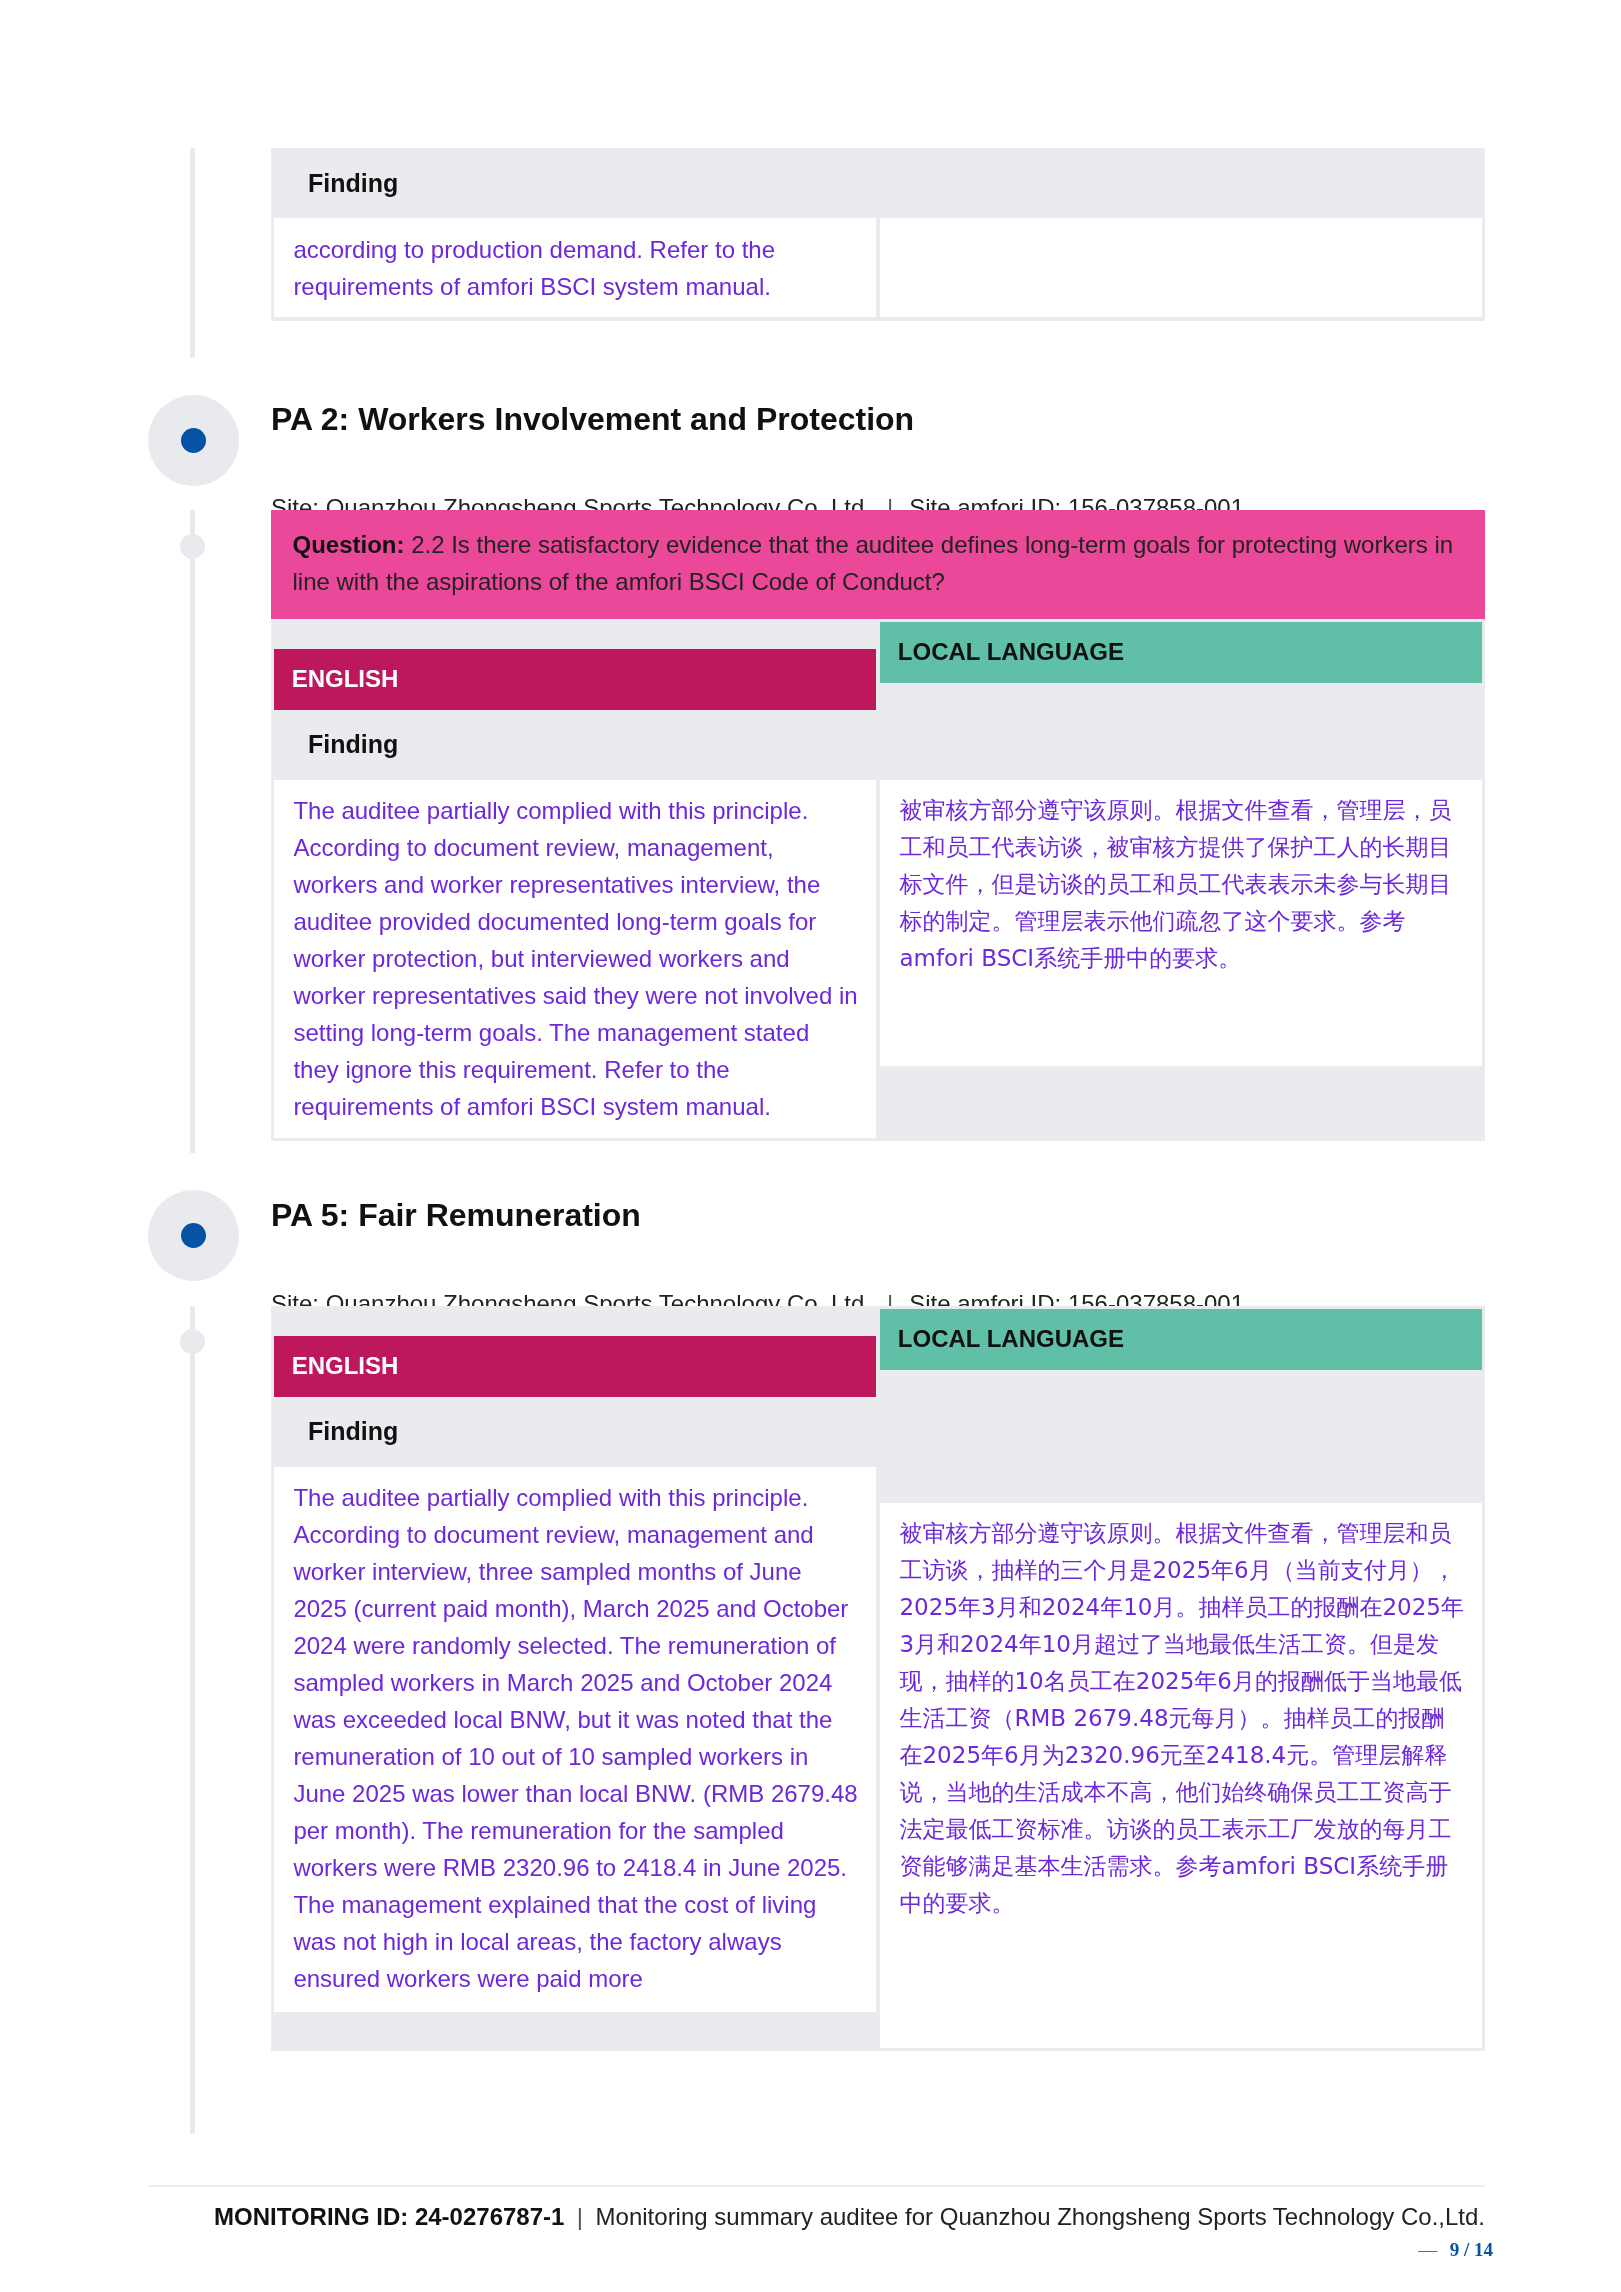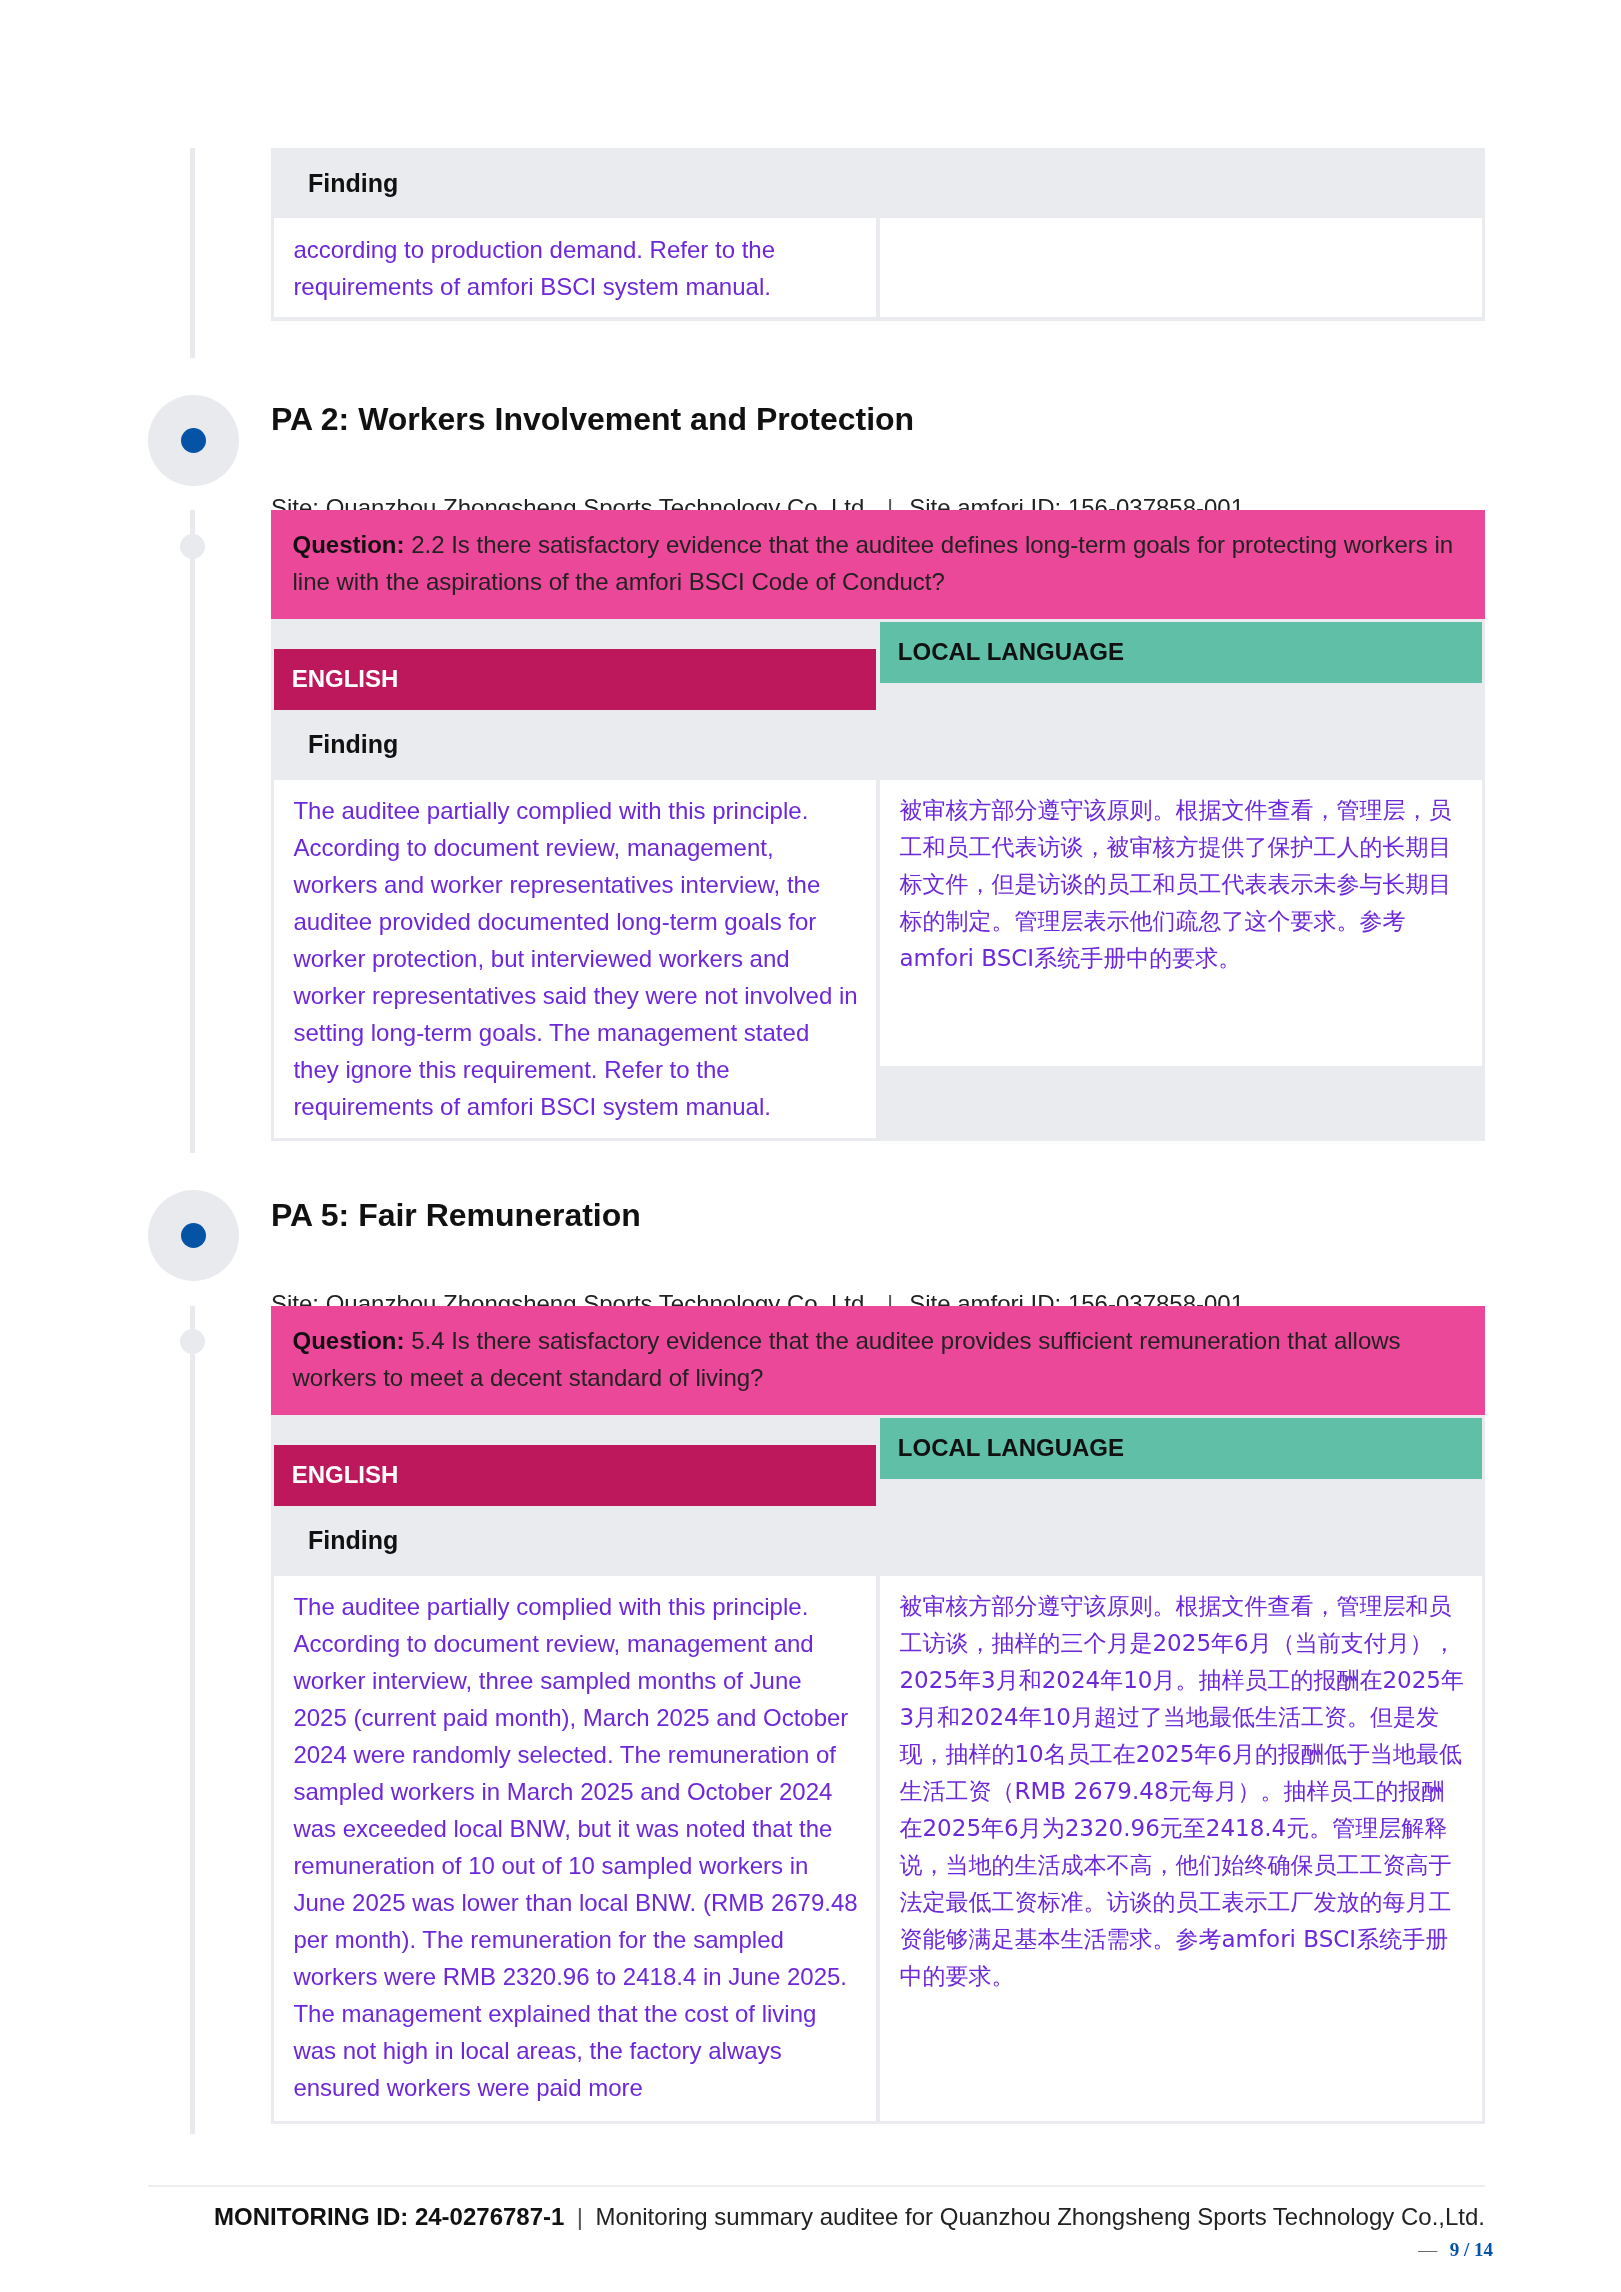--- a/index.html
+++ b/index.html
@@ -78,32 +78,28 @@
     <div class="cell" style="height:358px;">The auditee partially complied with this principle. According to document review, management, workers and worker representatives interview, the auditee provided documented long-term goals for worker protection, but interviewed workers and worker representatives said they were not involved in setting long-term goals. The management stated they ignore this requirement. Refer to the requirements of amfori BSCI system manual.</div>
     <div class="cell zh" style="height:286px;">被审核方部分遵守该原则。根据文件查看，管理层，员工和员工代表访谈，被审核方提供了保护工人的长期目标文件，但是访谈的员工和员工代表表示未参与长期目标的制定。管理层表示他们疏忽了这个要求。参考amfori BSCI系统手册中的要求。</div>
   </div>
 </div>
 
 <div class="pa-title" style="top:1197px;">PA 5: Fair Remuneration</div>
 <div class="pa-site" style="top:1246px;">
   <span>Site: Quanzhou Zhongsheng Sports Technology Co.,Ltd.</span><span class="sep">|</span><span>Site amfori ID: 156-037858-001</span>
 </div>
 <div class="block" style="top:1306px;">
-  <div class="question" style="height:109px;">
-    <b>Question:</b>
-    <span>5.4 Is there satisfactory evidence that the auditee provides sufficient remuneration that allows workers to meet a decent standard of living?</span>
-  </div>
   <div class="lang-head">
     <div class="lang-en">ENGLISH</div>
     <div class="lang-local">LOCAL LANGUAGE</div>
   </div>
   <div class="finding-head">Finding</div>
   <div class="cells">
     <div class="cell" style="height:545px;">The auditee partially complied with this principle. According to document review, management and worker interview, three sampled months of June 2025 (current paid month), March 2025 and October 2024 were randomly selected. The remuneration of sampled workers in March 2025 and October 2024 was exceeded local BNW, but it was noted that the remuneration of 10 out of 10 sampled workers in June 2025 was lower than local BNW. (RMB 2679.48 per month). The remuneration for the sampled workers were RMB 2320.96 to 2418.4 in June 2025. The management explained that the cost of living was not high in local areas, the factory always ensured workers were paid more</div>
-    <div class="cell zh" style="height:545px;">被审核方部分遵守该原则。根据文件查看，管理层和员工访谈，抽样的三个月是2025年6月（当前支付月），2025年3月和2024年10月。抽样员工的报酬在2025年3月和2024年10月超过了当地最低生活工资。但是发现，抽样的10名员工在2025年6月的报酬低于当地最低生活工资（RMB 2679.48元每月）。抽样员工的报酬在2025年6月为2320.96元至2418.4元。管理层解释说，当地的生活成本不高，他们始终确保员工工资高于法定最低工资标准。访谈的员工表示工厂发放的每月工资能够满足基本生活需求。参考amfori BSCI系统手册中的要求。</div>
+    <div class="cell zh" style="height:545px;margin-top:36px;">被审核方部分遵守该原则。根据文件查看，管理层和员工访谈，抽样的三个月是2025年6月（当前支付月），2025年3月和2024年10月。抽样员工的报酬在2025年3月和2024年10月超过了当地最低生活工资。但是发现，抽样的10名员工在2025年6月的报酬低于当地最低生活工资（RMB 2679.48元每月）。抽样员工的报酬在2025年6月为2320.96元至2418.4元。管理层解释说，当地的生活成本不高，他们始终确保员工工资高于法定最低工资标准。访谈的员工表示工厂发放的每月工资能够满足基本生活需求。参考amfori BSCI系统手册中的要求。</div>
   </div>
 </div>
 
 <div class="footer-line"></div>
 <div class="footer">
   <b>MONITORING ID: 24-0276787-1</b><span class="sep">|</span><span>Monitoring summary auditee for Quanzhou Zhongsheng Sports Technology Co.,Ltd.</span>
 </div>
 <div class="page-num">
   <span class="dash">—</span><span>9 / 14</span>
 </div>

